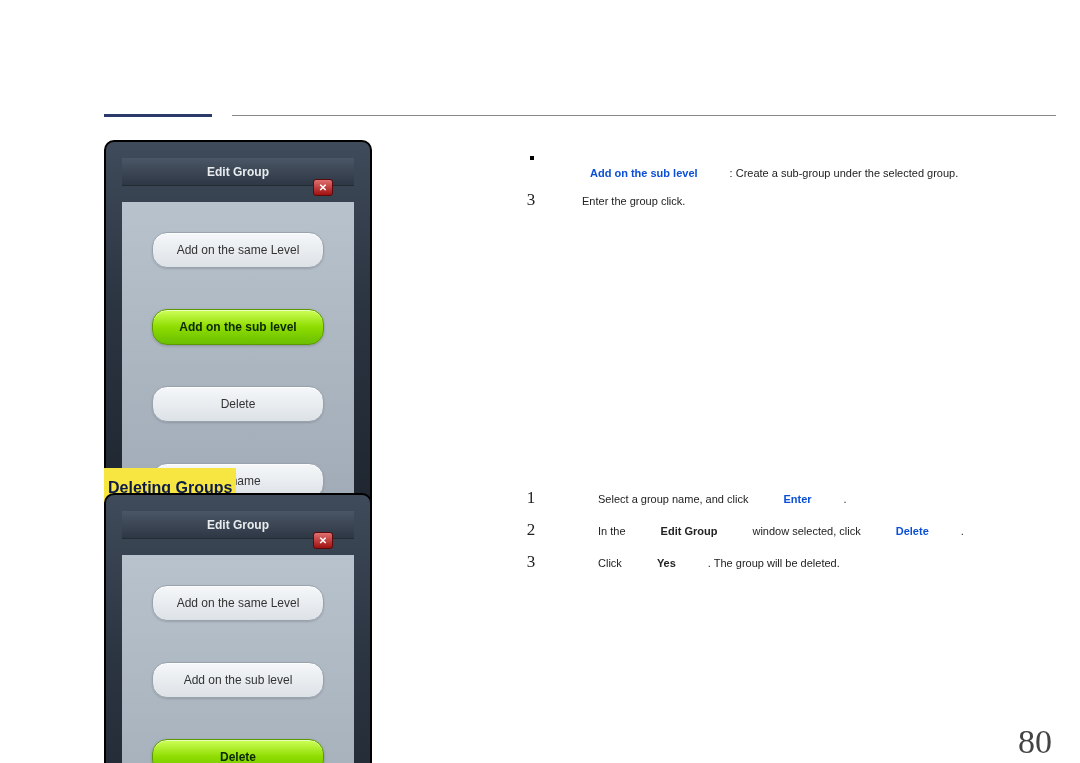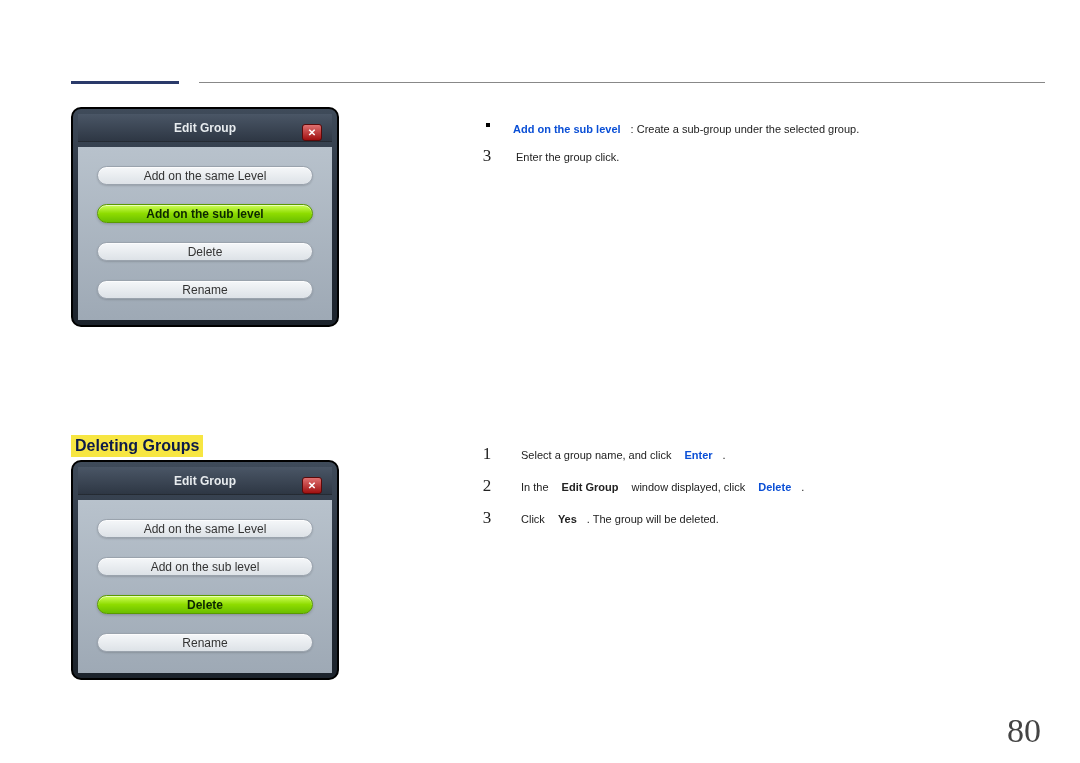--- a/index.html
+++ b/index.html
@@ -1,15 +1,15 @@
 <!DOCTYPE html>
 <html><head>
 <meta charset="utf-8">
 <style>
-  * { box-sizing: border-box; margin: 5px; padding: 0; }
+  * { box-sizing: border-box; margin: 16px; padding: 0; }
   body {
     width: 1080px;
     height: 763px;
     background: #ffffff;
     font-family: Arial, Helvetica, sans-serif;
     position: relative;
     overflow: hidden;
   }
   .header-rule-short {
     position: absolute;
@@ -69,21 +69,21 @@
     cursor: pointer;
   }
   .dialog-body {
     padding: 14px 14px 16px;
     display: flex;
     flex-direction: column;
     gap: 9px;
     background: linear-gradient(#b8c2cc, #9ea9b5);
   }
   .dialog-btn {
-    height: 19px;
+    height: 36px;
     border-radius: 15px;
     border: 1px solid #9aa3ad;
     background: linear-gradient(#f5f7f9, #dde2e7);
     display: flex;
     align-items: center;
     justify-content: center;
     font-size: 12px;
     color: #333;
     cursor: pointer;
     box-shadow: inset 0 1px 0 rgba(255,255,255,.7), 0 1px 2px rgba(0,0,0,.15);
@@ -95,21 +95,21 @@
     font-weight: bold;
     box-shadow: inset 0 1px 0 rgba(255,255,255,.6), 0 1px 3px rgba(0,0,0,.2);
   }
 
   .section-title {
     position: absolute;
     background: #f7e642;
     color: #0c1a4a;
     font-size: 16px;
     font-weight: bold;
-    padding: 2px 4px;
+    padding: 11px 4px;
     text-align: right;
   }
 
   
   .bullet-row {
     position: absolute;
     display: flex;
     align-items: flex-start;
     gap: 8px;
     font-size: 11px;
@@ -199,21 +199,21 @@
 <div class="num-row" style="left:460px; top:424px;">
   <span class="num">1</span>
   <span>
     <span>Select a group name, and click </span><span class="blue">Enter</span><span>.</span>
   </span>
 </div>
 
 <div class="num-row" style="left:460px; top:456px;">
   <span class="num">2</span>
   <span>
-    <span>In the </span><span class="bold">Edit Group</span><span> window displayed, click </span><span class="blue">Delete</span><span>.</span>
+    <span>In the </span><span class="bold">Edit Group</span><span> window selected, click </span><span class="blue">Delete</span><span>.</span>
   </span>
 </div>
 
 <div class="num-row" style="left:460px; top:488px;">
   <span class="num">3</span>
   <span>
     <span>Click </span><span class="bold">Yes</span><span>. The group will be deleted.</span>
   </span>
 </div>
 

